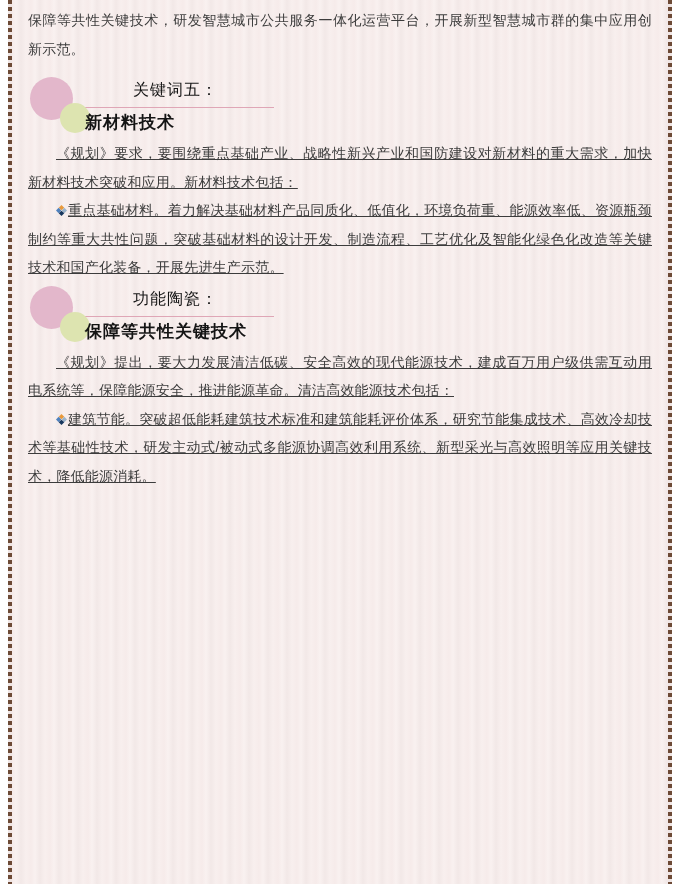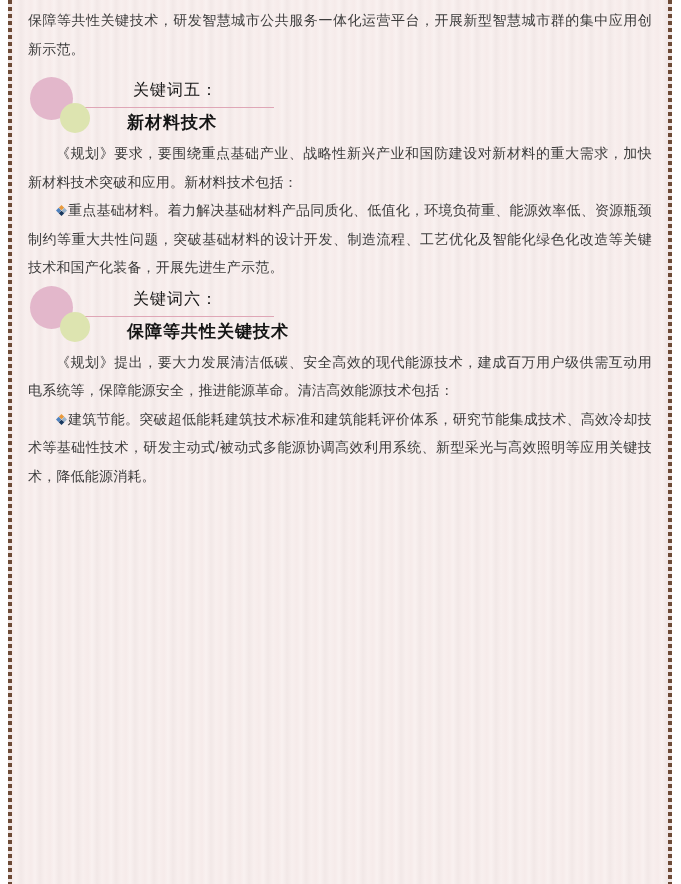--- a/index.html
+++ b/index.html
@@ -8,30 +8,30 @@
   .dash-border{position:absolute;top:0;width:4px;height:884px;
     background:repeating-linear-gradient(180deg,#6d4a36 0px,#6d4a36 4px,#efe5e4 4px,#efe5e4 7px);}
   .dash-left{left:8px;}
   .dash-right{left:668px;}
   .content{position:absolute;left:12px;top:0;width:656px;height:884px;box-sizing:border-box;
     padding:6px 16px 16px 16px;overflow:hidden;
     background:repeating-linear-gradient(90deg,
       #f6ebea 0px,#f9f1f0 4px,#f2e8e7 9px,#f8efee 14px,#f6ebea 19px);}
   p.body{margin:0;font-size:14px;line-height:28.5px;letter-spacing:0.2px;
     color:#3c3c3c;text-align:justify;text-justify:inter-ideograph;}
-  p.indent{text-indent:28px;}
+  p.indent{text-indent:28px;text-decoration:underline;}
   .kw-header{position:relative;height:62px;}
   .kw-header.first{margin-top:14px;}
   .kw-header.second{margin-top:4px;}
   .kw-underline{position:absolute;left:18px;top:30px;width:228px;height:1px;background:#dfa6b6;}
   .circle{position:absolute;border-radius:50%;}
   .circle.pink{left:2px;top:0px;width:43px;height:43px;background:#e3b7cb;}
   .circle.green{left:32px;top:26px;width:30px;height:30px;background:#dde4b0;}
   .kw-label{position:absolute;left:57px;top:3px;font-size:16px;font-weight:normal;color:#141414;letter-spacing:1px;margin-left:48px;}
-  .kw-title{position:absolute;left:57px;top:34px;font-size:17px;font-weight:bold;color:#141414;letter-spacing:1px;margin-left:42px;}
+  .kw-title{position:absolute;left:57px;top:34px;font-size:17px;font-weight:bold;color:#141414;letter-spacing:1px;}
   .sec1{margin-top:16px;}
   .sec2{margin-top:12px;}
   .diamond-bullet{display:inline-block;width:11px;height:11px;margin-right:1px;vertical-align:-1px;}
 </style>
 </head>
 <body>
 
 <div class="page">
   <div class="dash-border dash-left"></div>
   <div class="dash-border dash-right"></div>
@@ -56,21 +56,21 @@
           <polygon points="9.1,3 12,6 9.1,9 6.2,6" fill="#9bb3c9"></polygon>
           <polygon points="6,6.2 9,9.1 6,12 3,9.1" fill="#17375e"></polygon>
         </svg><span>重点基础材料。着力解决基础材料产品同质化、低值化，环境负荷重、能源效率低、资源瓶颈制约等重大共性问题，突破基础材料的设计开发、制造流程、工艺优化及智能化绿色化改造等关键技术和国产化装备，开展先进生产示范。</span></p>
 
 
 
     <div class="kw-header second">
       <div class="kw-underline"></div>
       <div class="circle pink"></div>
       <div class="circle green"></div>
-      <div class="kw-label">关键词六：</div>
+      <div class="kw-label">功能陶瓷：</div>
       <div class="kw-title">保障等共性关键技术</div>
     </div>
 
     <p class="body indent sec2">《规划》提出，要大力发展清洁低碳、安全高效的现代能源技术，建成百万用户级供需互动用电系统等，保障能源安全，推进能源革命。清洁高效能源技术包括：</p>
 
 
 
 
     <p class="body indent"><svg class="diamond-bullet" viewBox="0 0 12 12">
           <polygon points="6,0 9,2.9 6,5.8 3,2.9" fill="#e8993c"></polygon>

